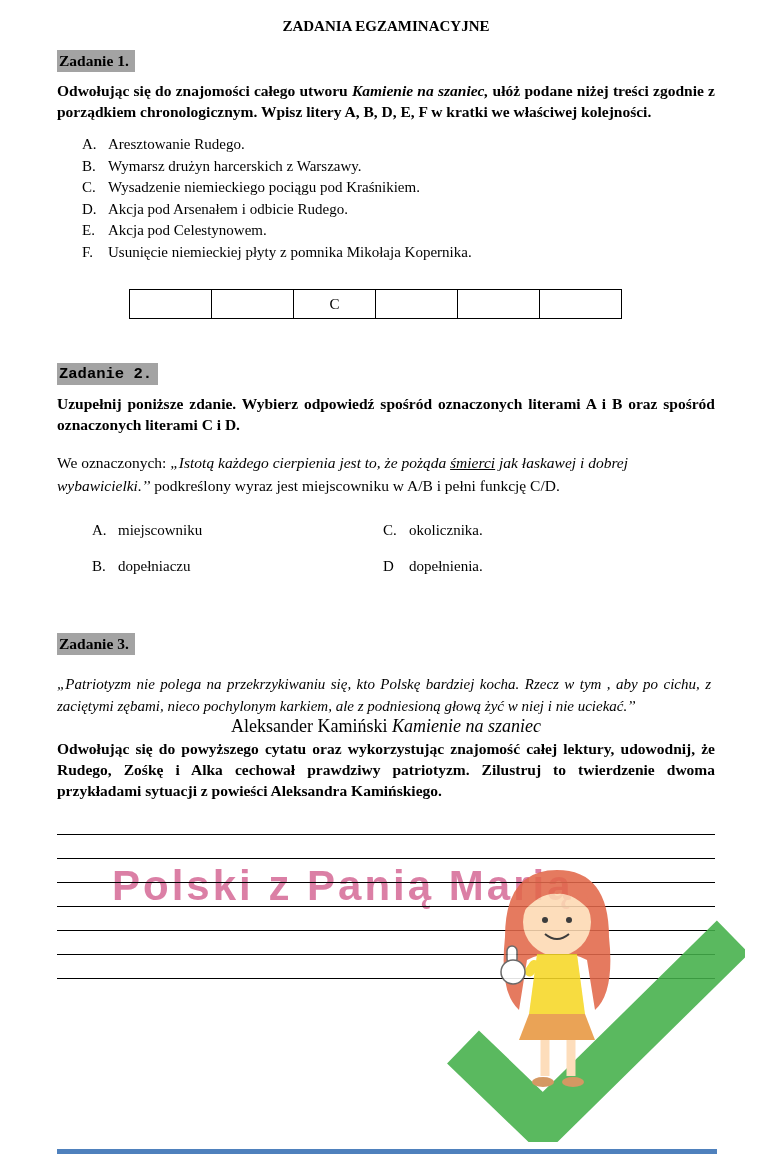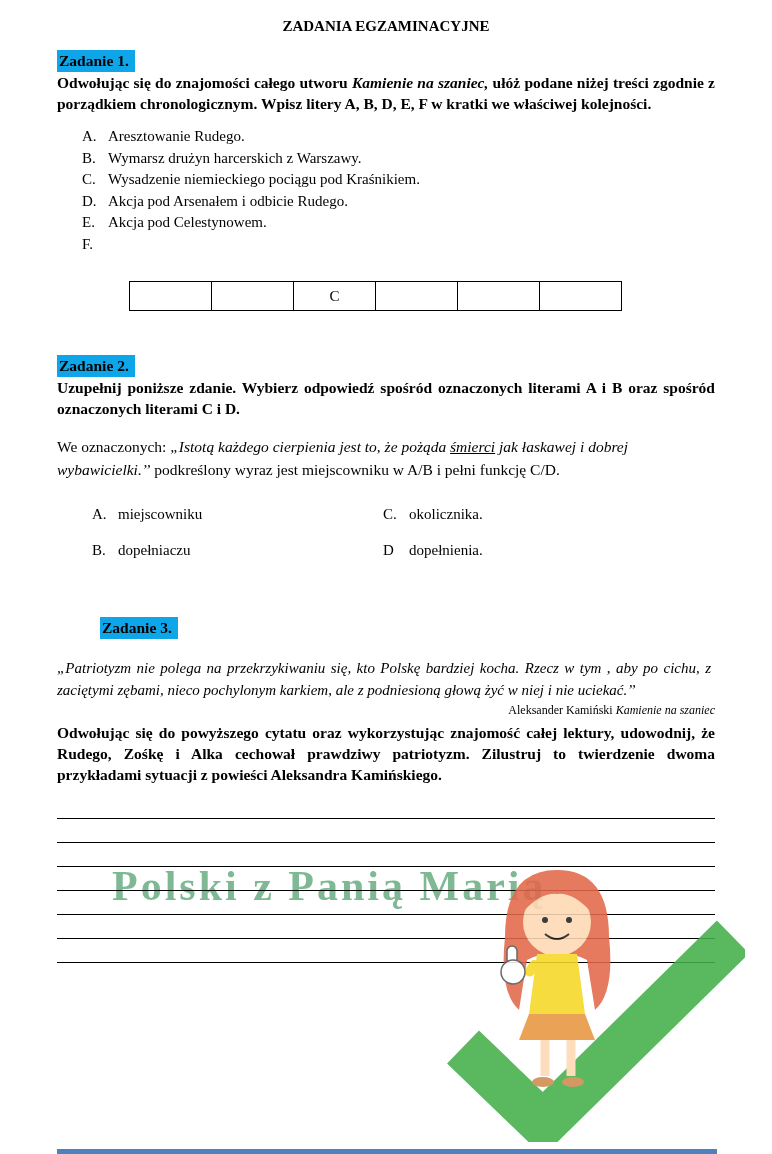--- a/index.html
+++ b/index.html
@@ -11,29 +11,29 @@
     font-family: "Liberation Serif", serif;
     color: #000;
     overflow: hidden;
   }
   .content { position: relative; z-index: 2; padding: 16px 57px 0 57px; }
 
   .title-line { text-align: center; font-weight: bold; font-size: 15px; line-height: 20px; }
 
   .task-label {
     display: inline-block;
-    background: #0ea5e9;
+    background: #a3a3a3;
     font-weight: bold;
     font-size: 15.5px;
     padding: 2px 6px 2px 2px;
   }
   .t1-label { margin-top: 14px; }
 
   .bold-par {
-    margin: 0 0 0 0;
+    margin: 8px 0 0 0;
     font-weight: bold;
     font-size: 15.5px;
     line-height: 21px;
     text-align: justify;
   }
   .bold-par .it { font-style: italic; }
 
   .item-list { margin: 12px 0 0 25px; }
   .list-item { display: flex; font-size: 15px; line-height: 21.5px; }
   .list-item .letter { width: 26px; flex: 0 0 26px; }
@@ -43,58 +43,58 @@
     margin: 26px 0 0 72px;
   }
   .answer-table td {
     width: 81px; height: 28px;
     border: 1px solid #000;
     text-align: center;
     font-size: 15px;
     padding: 0;
   }
 
-  .t2-label { margin-top: 44px; }
-  .t3-label { margin-top: 42px; margin-left: 43px; }
+  .t2-label { margin-top: 44px; font-family: Liberation Mono, monospace; }
+  .t3-label { margin-top: 42px; }
 
   .fragment-par { margin: 16px 0 0 0; font-size: 15.5px; line-height: 23px; }
   .fragment-par .quote { font-style: italic; }
   .fragment-par .underlined { font-style: italic; text-decoration: underline; }
 
   .options { margin: 22px 0 0 35px; }
   .option-row { display: flex; font-size: 15px; margin-bottom: 14px; line-height: 22px; }
   .option-cell { display: flex; }
   .option-cell .letter { flex: 0 0 26px; }
   .option-left { width: 291px; }
 
   .quote-par {
     margin: 18px 4px 0 0;
     font-style: italic;
     font-size: 15px;
     line-height: 22px;
     text-align: justify;
   }
-  .attribution { margin: 2px 0 0 0; font-size: 12px; text-align: right; line-height: 15px; }
+  .attribution { margin: 2px 0 0 0; font-size: 18px; text-align: center; line-height: 15px; }
   .attribution .it { font-style: italic; }
 
   .prompt-par { margin: 4px 0 0 0; }
 
   .write-area { margin-top: 10px; }
   .write-line { height: 23px; border-bottom: 1px solid #000; }
 
   .watermark-text {
     position: absolute;
     z-index: 1;
     top: 862px;
     left: 112px;
-    font-family: Liberation Serif, serif;
+    font-family: Liberation Sans, sans-serif;
     font-size: 42px;
     font-weight: 600;
     letter-spacing: 3px;
-    color: #15803d;
+    color: #be185d;
     opacity: 0.55;
     white-space: nowrap;
     pointer-events: none;
   }
   .mascot {
     position: absolute;
     z-index: 3;
     left: 445px;
     top: 842px;
     width: 300px;
@@ -166,20 +166,21 @@
       <div class="list-item">
           <span class="letter">D.</span>
           <span>Akcja pod Arsenałem i odbicie Rudego.</span>
         </div>
       <div class="list-item">
           <span class="letter">E.</span>
           <span>Akcja pod Celestynowem.</span>
         </div>
       <div class="list-item">
           <span class="letter">F.</span>
+          <span>Usunięcie niemieckiej płyty z pomnika Mikołaja Kopernika.</span>
         </div>
     </div>
 
     <table class="answer-table">
       <tbody>
           <tr>
         <td></td>
         <td></td>
         <td>C</td>
         <td></td>

